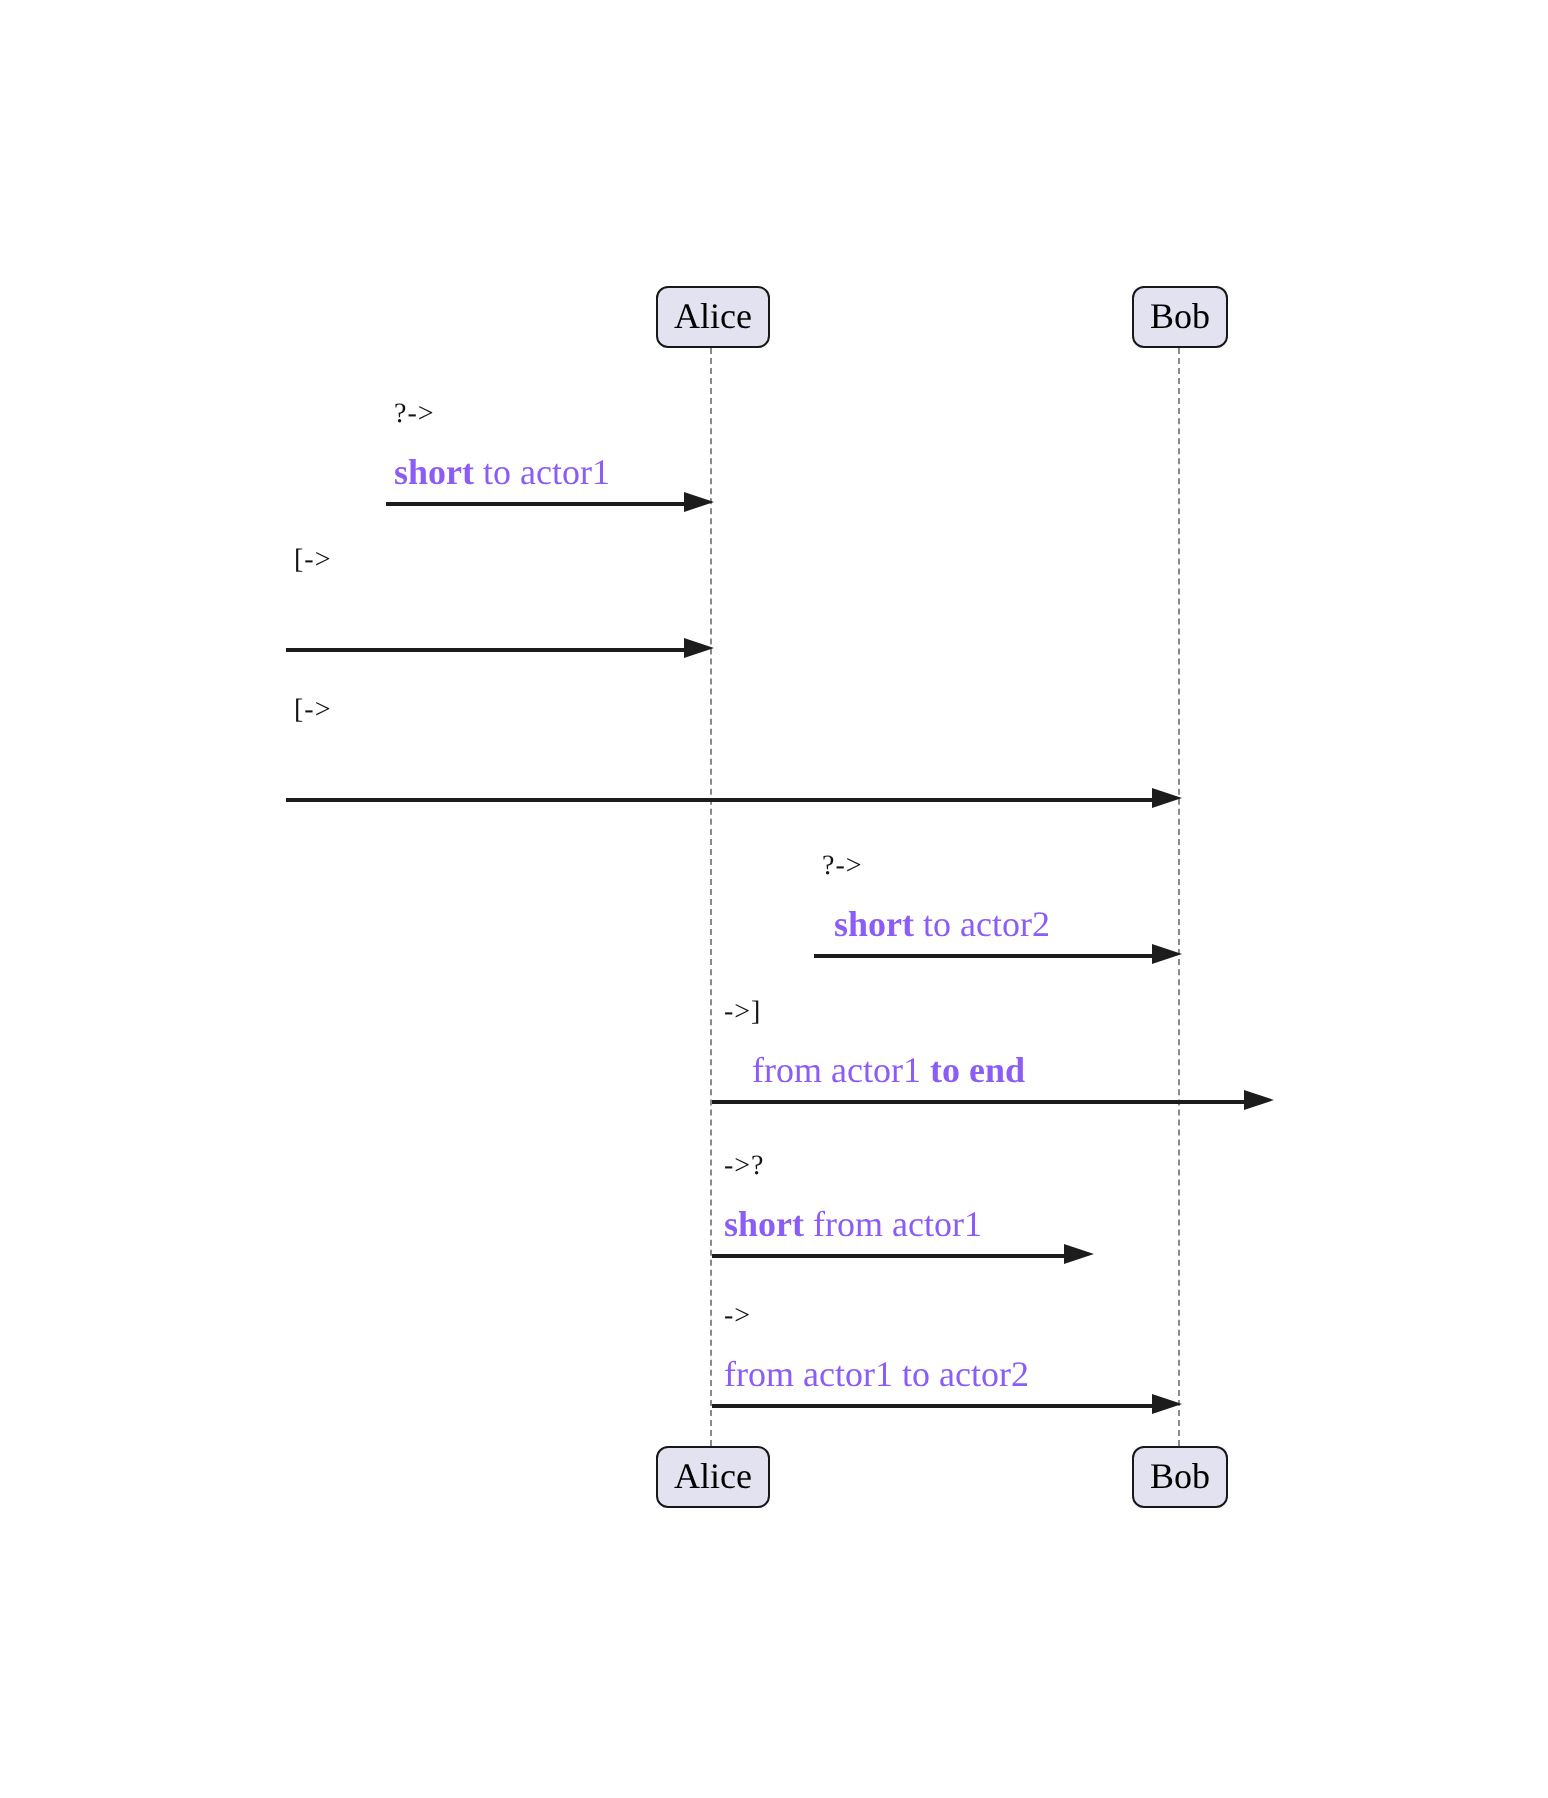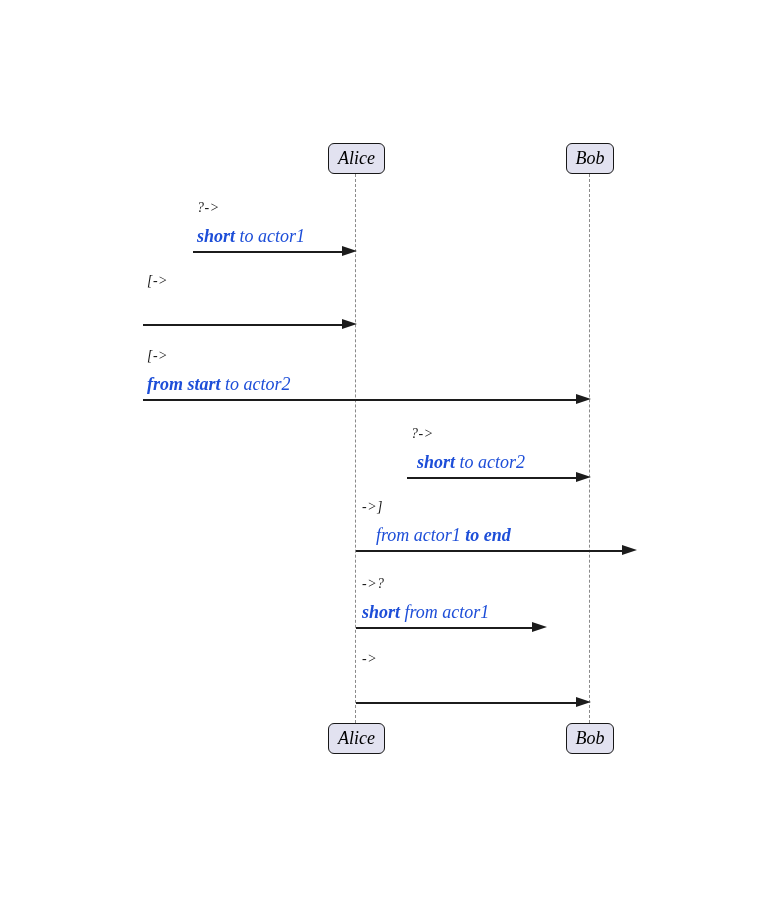--- a/index.html
+++ b/index.html
@@ -7,21 +7,20 @@
     padding: 0;
     background: #ffffff;
   }
   .stage {
     position: relative;
     width: 774px;
     height: 800px;
     background: var(--bg, #ffffff);
     font-family: "Liberation Serif", "DejaVu Serif", serif;
     overflow: hidden;
-    font-style: italic;
   }
   .actor-box {
     position: absolute;
     height: 31px;
     box-sizing: border-box;
     background: var(--actor-fill, #e2e2f0);
     border: 1.5px solid var(--actor-border, #181818);
     border-radius: 6px;
     display: flex;
     align-items: center;
@@ -42,21 +41,21 @@
     line-height: 16px;
     color: #141414;
     letter-spacing: 0.5px;
     white-space: pre;
     z-index: 1;
   }
   .msg-label {
     position: absolute;
     font-size: 18px;
     line-height: 20px;
-    color: #1d4ed8;
+    color: #8b5cf6;
     white-space: pre;
     z-index: 1;
   }
   .msg-label .b { font-weight: bold; }
   .msg-line {
     position: absolute;
     height: 0;
     border-top: 2px solid var(--arrow, #1c1c1c);
     z-index: 1;
   }
@@ -89,31 +88,31 @@
 <div class="lifeline" style="left: 355px; top: 174px; height: 549px;"></div>
     <div class="lifeline" style="left: 589px; top: 174px; height: 549px;"></div>
     <div class="op-label" style="left: 197px; top: 200px;">?-&gt;</div>
     <div class="msg-label" style="left: 197px; top: 226px;"><span class="b">short</span><span> to actor1</span></div>
     <div class="msg-line" style="left: 193px; top: 251px; width: 151px;"></div>
     <div class="arrow-head" style="left: 342px; top: 246px;"></div>
     <div class="op-label" style="left: 147px; top: 273px;">[-&gt;</div>
     <div class="msg-line" style="left: 143px; top: 324px; width: 201px;"></div>
     <div class="arrow-head" style="left: 342px; top: 319px;"></div>
     <div class="op-label" style="left: 147px; top: 348px;">[-&gt;</div>
-    <div class="msg-label" style="left: 147px; top: 374px;"><span class="b">from start</span><span> to actor2</span></div>
     <div class="msg-line" style="left: 143px; top: 399px; width: 435px;"></div>
     <div class="arrow-head" style="left: 576px; top: 394px;"></div>
     <div class="op-label" style="left: 411px; top: 426px;">?-&gt;</div>
     <div class="msg-label" style="left: 417px; top: 452px;"><span class="b">short</span><span> to actor2</span></div>
     <div class="msg-line" style="left: 407px; top: 477px; width: 171px;"></div>
     <div class="arrow-head" style="left: 576px; top: 472px;"></div>
     <div class="op-label" style="left: 362px; top: 499px;">-&gt;]</div>
     <div class="msg-label" style="left: 376px; top: 525px;"><span>from actor1 </span><span class="b">to end</span></div>
     <div class="msg-line" style="left: 356px; top: 550px; width: 268px;"></div>
     <div class="arrow-head" style="left: 622px; top: 545px;"></div>
     <div class="op-label" style="left: 362px; top: 576px;">-&gt;?</div>
     <div class="msg-label" style="left: 362px; top: 602px;"><span class="b">short</span><span> from actor1</span></div>
     <div class="msg-line" style="left: 356px; top: 627px; width: 178px;"></div>
     <div class="arrow-head" style="left: 532px; top: 622px;"></div>
     <div class="op-label" style="left: 362px; top: 651px;">-&gt;</div>
+    <div class="msg-label" style="left: 362px; top: 677px;"><span>from actor1 to actor2</span></div>
     <div class="msg-line" style="left: 356px; top: 702px; width: 222px;"></div>
     <div class="arrow-head" style="left: 576px; top: 697px;"></div>
   </div>
 
 </body></html>

